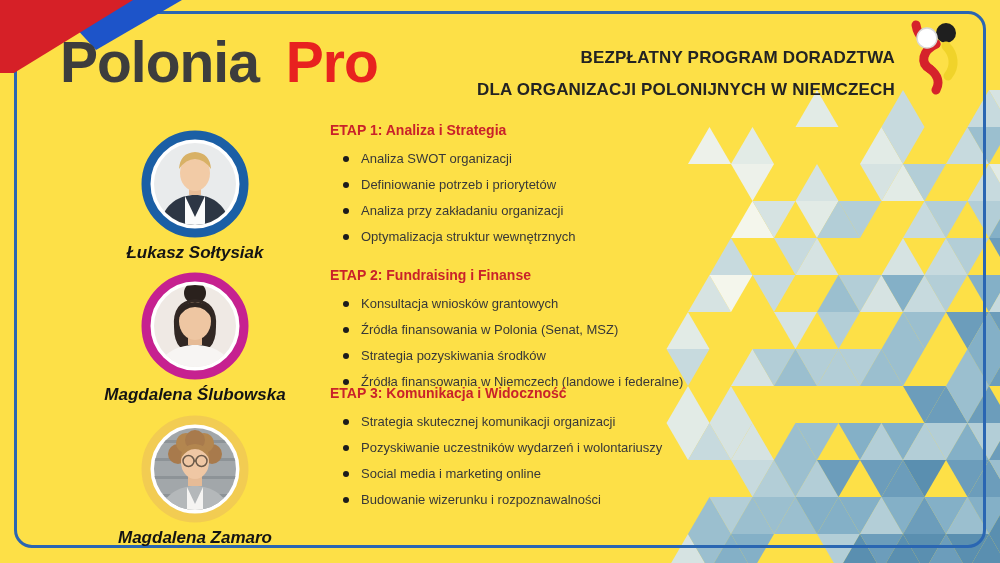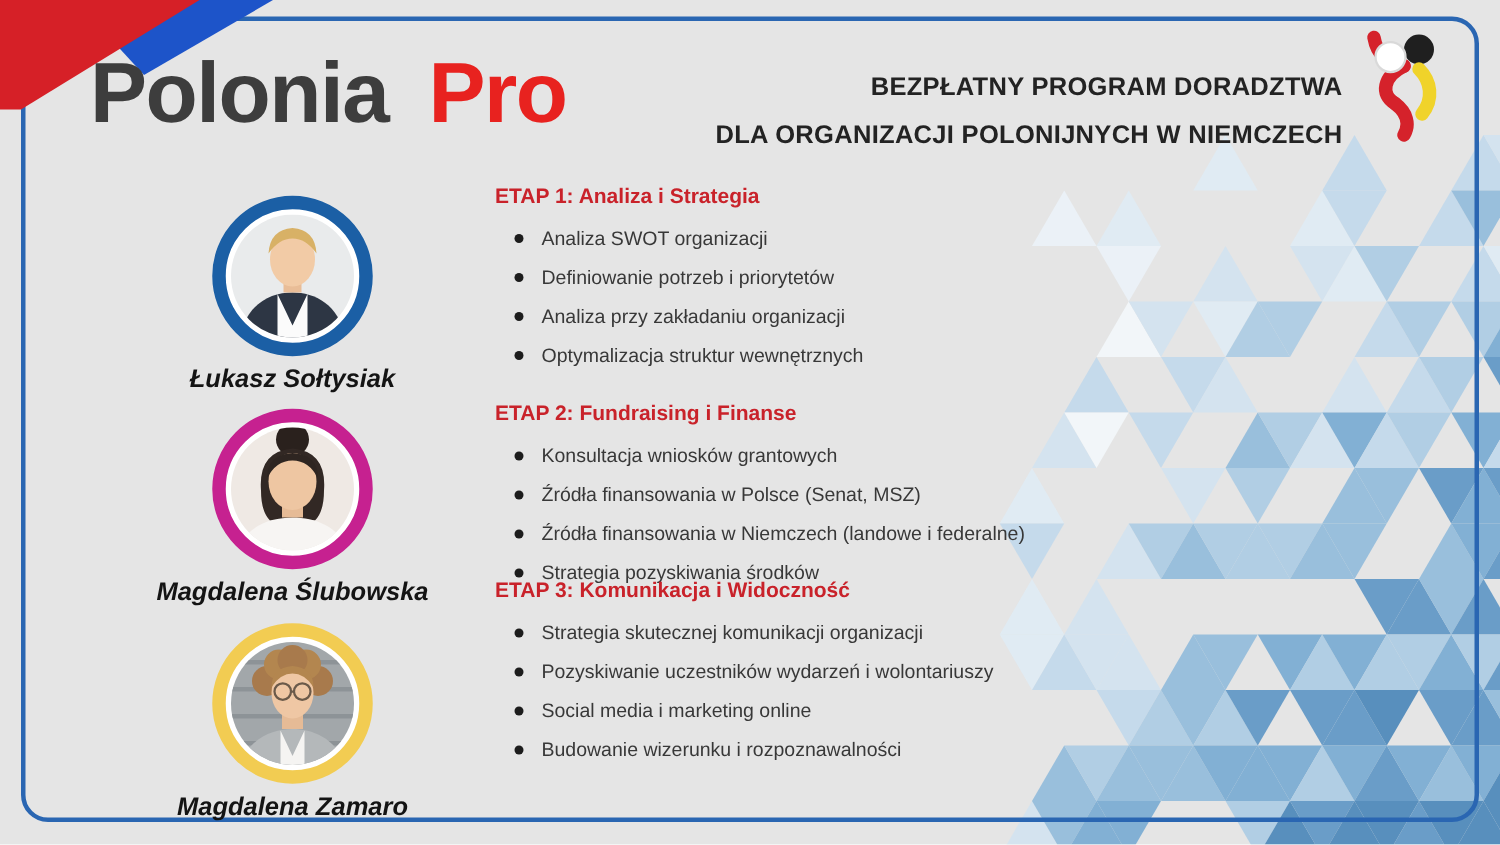--- a/index.html
+++ b/index.html
@@ -1,17 +1,17 @@
 <!DOCTYPE html>
 <html style="--title_gray: #3d3d3d; --accent_red: #e8221f; --heading_red: #c9222a; --frame_blue: #2a66b2; --corner_red: #d62027; --corner_blue: #1d54c9; --logo_red: #d5222b; --logo_yellow: #f0d32a;"><head>
 <meta charset="utf-8">
 <style>
   html,body{margin:0;padding:0;background:#fff;}
   .slide{
-    position:relative;width:1000px;height:563px;background:#e5e5e5;
+    position:relative;width:1000px;height:563px;background:#fde047;
     overflow:hidden;font-family:"Liberation Sans",sans-serif;
   }
   .mosaic{position:absolute;left:0;top:0;width:1000px;height:563px;}
   .frame{
     position:absolute;left:14px;top:11px;width:966px;height:531px;
     border:3px solid var(--frame_blue,#2a66b2);border-radius:18px;
     pointer-events:none;
   }
   .corner{position:absolute;left:0;top:0;}
   
@@ -316,23 +316,23 @@
       <li>Definiowanie potrzeb i priorytetów</li>
       <li>Analiza przy zakładaniu organizacji</li>
       <li>Optymalizacja struktur wewnętrznych</li>
     </ul>
   </section>
 
   <section class="stage" style="top:262px">
     <h2>ETAP 2: Fundraising i Finanse</h2>
     <ul>
       <li>Konsultacja wniosków grantowych</li>
-      <li>Źródła finansowania w Polsce (Senat, MSZ)</li>
+      <li>Źródła finansowania w Polonia (Senat, MSZ)</li>
+      <li>Strategia pozyskiwania środków</li>
       <li>Źródła finansowania w Niemczech (landowe i federalne)</li>
-      <li>Strategia pozyskiwania środków</li>
     </ul>
   </section>
 
   <section class="stage" style="top:380px">
     <h2>ETAP 3: Komunikacja i Widoczność</h2>
     <ul>
       <li>Strategia skutecznej komunikacji organizacji</li>
       <li>Pozyskiwanie uczestników wydarzeń i wolontariuszy</li>
       <li>Social media i marketing online</li>
       <li>Budowanie wizerunku i rozpoznawalności</li>

